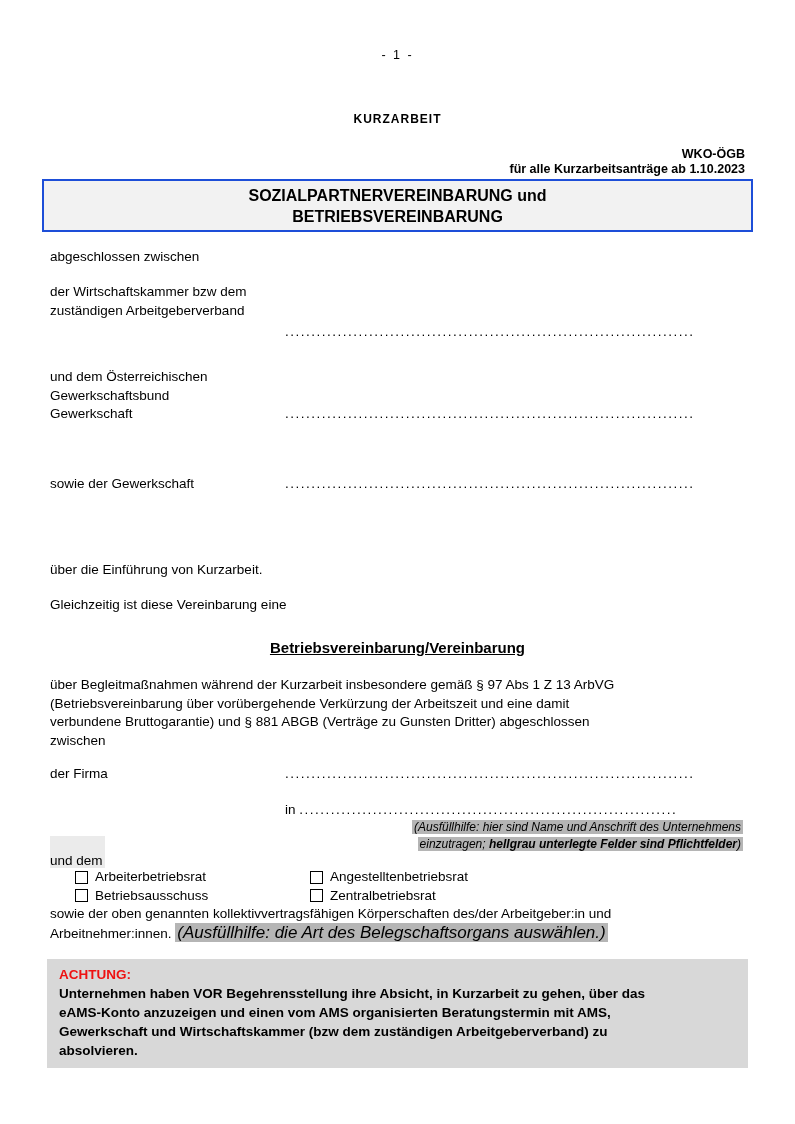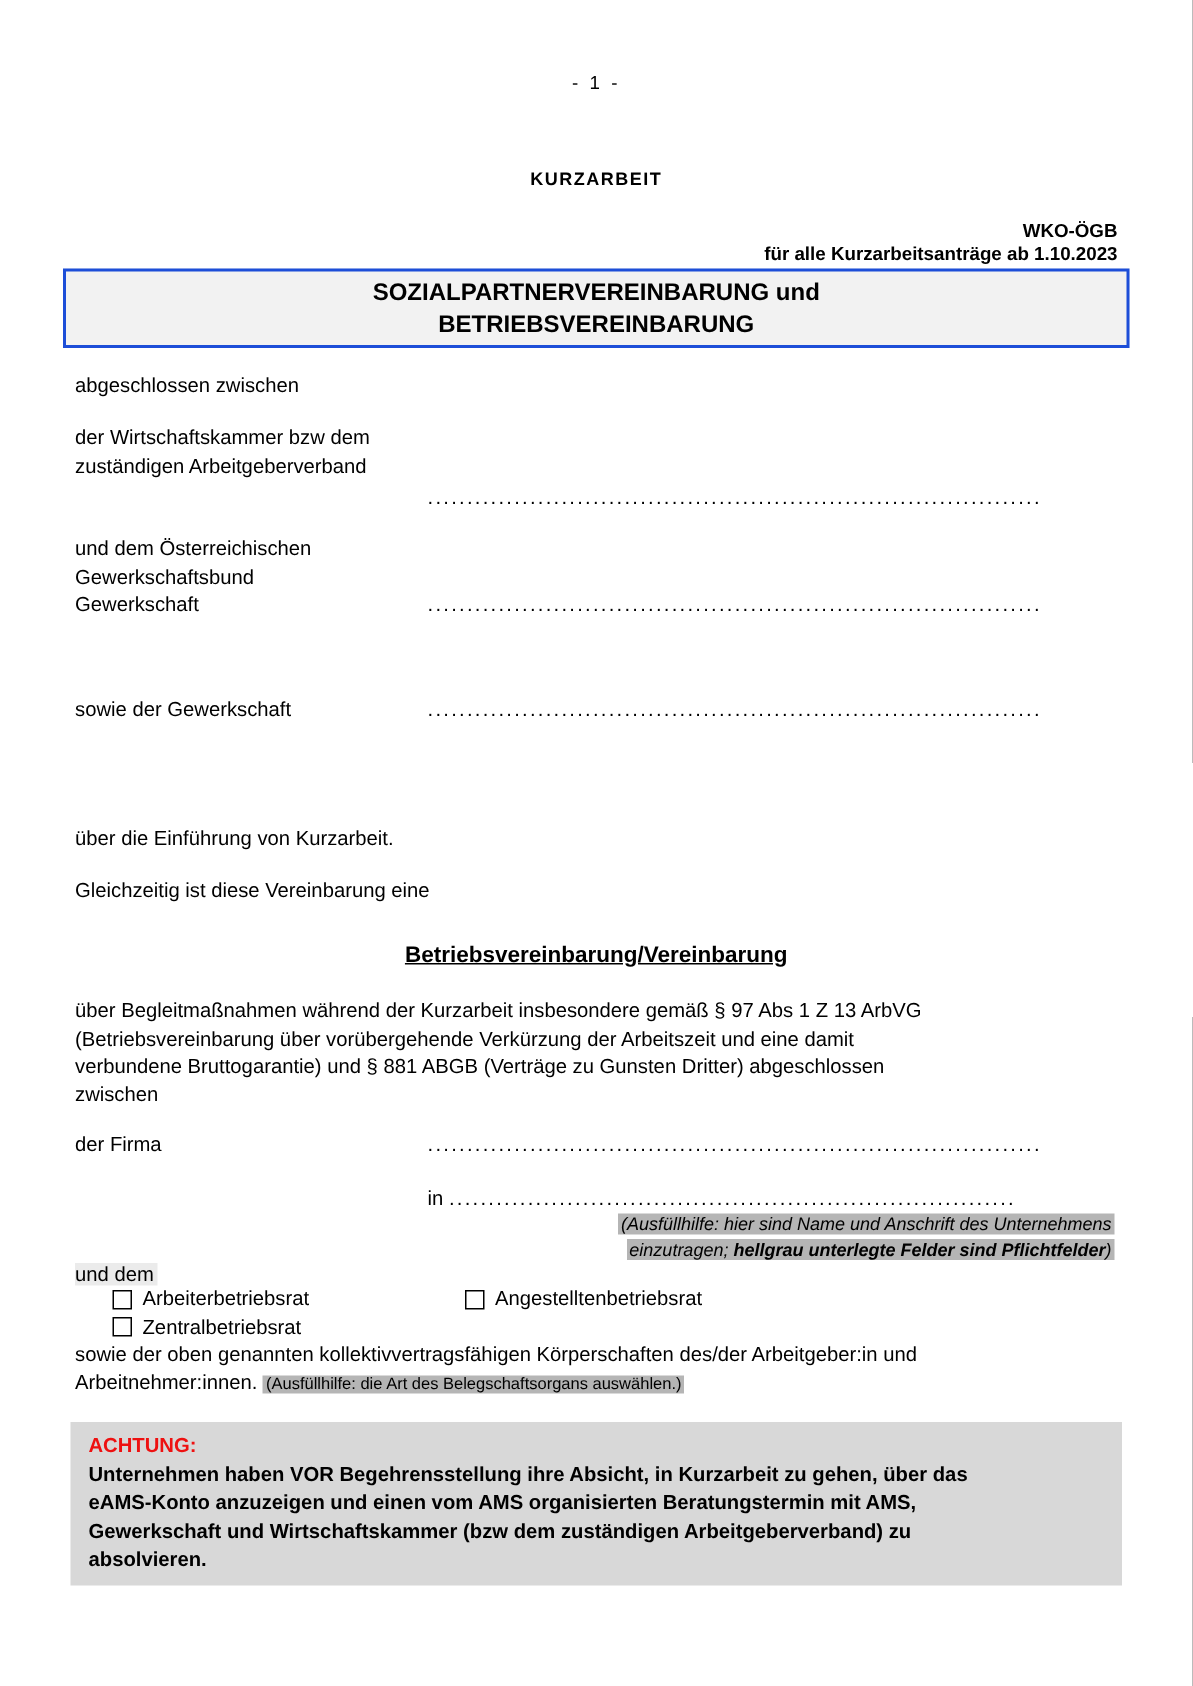--- a/index.html
+++ b/index.html
@@ -17,42 +17,42 @@
   }
   .lead { margin-top:17px; line-height:15px; }
   .party1-labels { margin-top:19px; line-height:18.5px; }
   .dotline {
     display:inline-block; overflow:hidden; white-space:nowrap;
     letter-spacing:1.5px; vertical-align:bottom; height:15px;
   }
   .w-long { width:410px; }
   .w-in { width:378px; }
   .party1-dots { margin-top:4px; padding-left:235px; line-height:15px; }
-  .party2 { margin-top:18px; line-height:18.5px; }
+  .party2 { margin-top:29px; line-height:18.5px; }
   .fieldrow { display:flex; align-items:flex-start; }
   .fieldlabel { width:235px; flex:none; }
   .party3 { margin-top:51px; line-height:18.5px; }
   .purpose { margin-top:69px; line-height:15px; }
   .transition { margin-top:20px; line-height:15px; }
   .bv-heading { margin-top:27px; text-align:center; font-weight:bold; font-size:15px; text-decoration:underline; line-height:18px; }
   .bv-par { margin-top:19px; line-height:18.5px; }
   .firma-row { margin-top:16px; line-height:15px; }
   .in-row { margin-top:21px; padding-left:235px; line-height:15px; }
   .help1 { margin-top:2px; text-align:right; font-size:12px; font-style:italic; line-height:16.5px; padding-right:2px; }
   .hl { background:var(--highlight-gray); padding:0 2px; }
   .und-dem { line-height:15px; margin-top:1px; }
-  .und-dem span { background:var(--light-highlight); padding:0 2px 0 0; }
+  .und-dem span { background:var(--light-highlight); padding:17px 2px 0 0; }
   .cb-row { display:flex; line-height:18.5px;margin-left:25px; }
   .cb-cell { width:235px; flex:none; display:flex; align-items:center; }
   .cb-box {
     display:inline-block; width:11px; height:11px; border:1.4px solid #000;
     margin-right:7px; flex:none; background:#fff;
   }
   .koerp { line-height:18.5px; }
-  .help2 { background:var(--highlight-gray); font-size:11px; padding:0 2px; }
+  .help2 { background:var(--highlight-gray); font-size:17px; font-style:italic; padding:0 2px; }
   .achtung {
     margin:16px -3px 0 -3px; background:var(--achtung-bg);
     padding:6px 8px 8px 12px; font-weight:bold; line-height:19px;
   }
   .achtung-label { color:var(--warning-red); }
 </style>
 </head>
 <body>
 
 <div class="page">
@@ -133,20 +133,24 @@
       <span>Arbeiterbetriebsrat</span>
     </span>
     <span class="cb-cell">
       <span class="cb-box"></span>
       <span>Angestelltenbetriebsrat</span>
     </span>
   </div>
   <div class="cb-row">
     <span class="cb-cell">
       <span class="cb-box"></span>
+      <span>Betriebsausschuss</span>
+    </span>
+    <span class="cb-cell">
+      <span class="cb-box"></span>
       <span>Zentralbetriebsrat</span>
     </span>
   </div>
 
   <div class="koerp">
     <div>sowie der oben genannten kollektivvertragsfähigen Körperschaften des/der Arbeitgeber:in und</div>
     <div>
       <span>Arbeitnehmer:innen. </span><span class="help2">(Ausfüllhilfe: die Art des Belegschaftsorgans auswählen.)</span>
     </div>
   </div>

